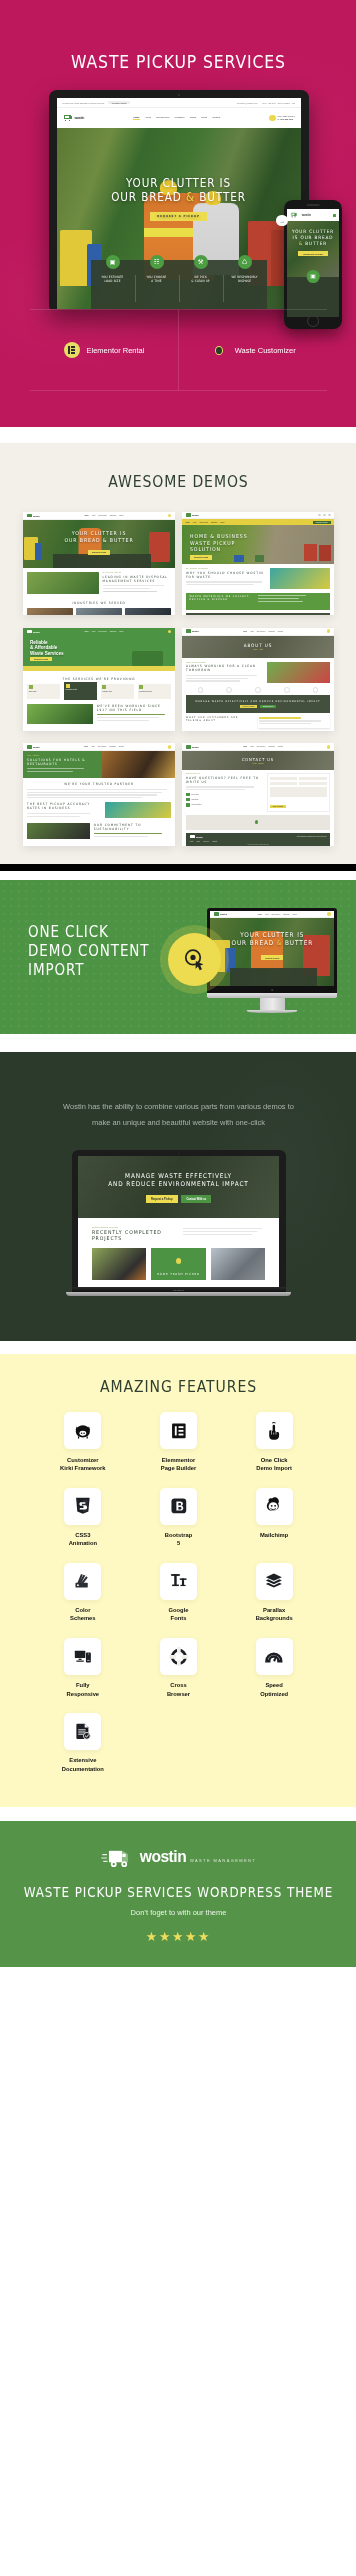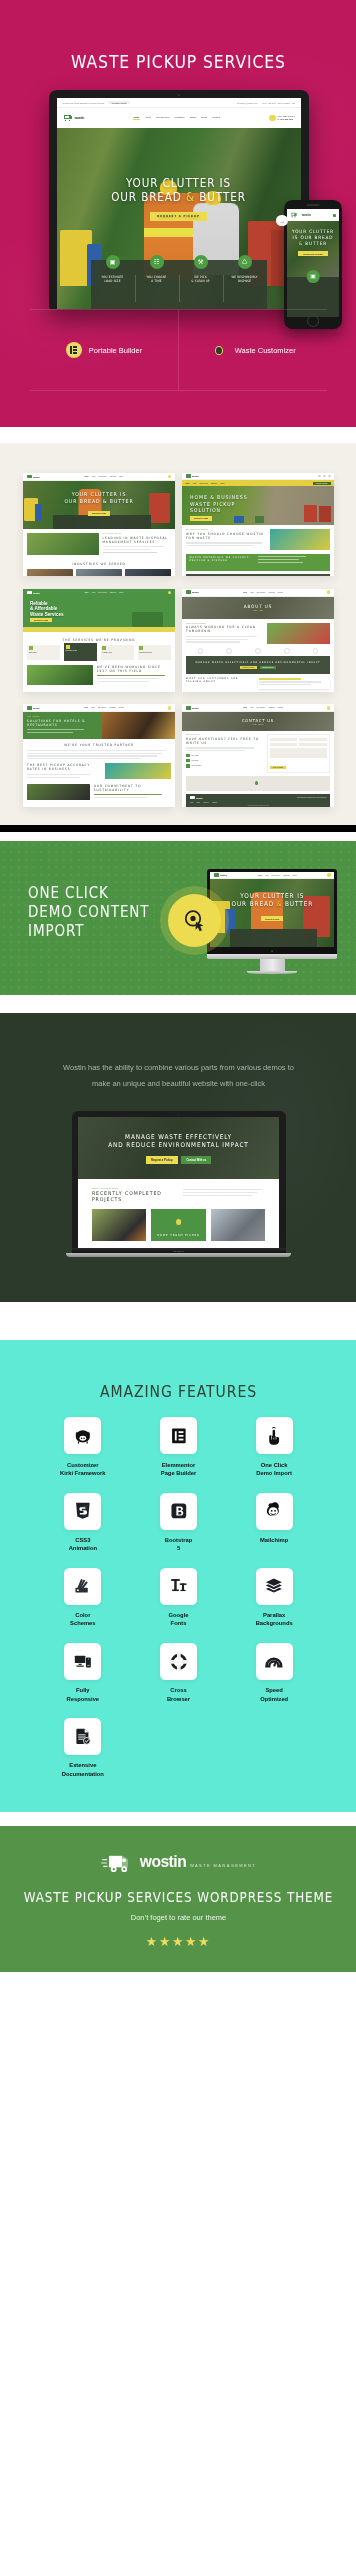--- a/index.html
+++ b/index.html
@@ -311,21 +311,21 @@
     height:5.2px;background:linear-gradient(#2a2a2a,#111);
     display:flex;align-items:center;justify-content:center;
     font-size:2.3px;color:#8a8a8a;letter-spacing:0.2px;
   }
   .cb-laptop .deck{
     height:4px;background:linear-gradient(#bcbcbc,#8e8e8e);
     border-radius:0 0 6.4px 6.4px;margin:0 -5.2px;
   }
 
   
-  .features{background:#5eead4;padding:43px 0 34px;margin-top:25px;}
+  .features{background:#fef9c3;padding:24px 0 34px;}
   .feat-grid{
     display:grid;grid-template-columns:repeat(3,1fr);
     gap:15px 0;padding:5.8px 35px 0;justify-items:center;
   }
   .feat-item{text-align:center;width:100%;}
   .feat-box{
     width:37px;height:37px;background:#fff;border-radius:5.2px;
     margin:0 auto 6.4px;display:flex;align-items:center;justify-content:center;
     box-shadow:0 1.7px 5.8px rgba(0,0,0,.05);
   }
@@ -476,33 +476,34 @@
           </div>
         </div>
       </div>
     </div>
 
     <div class="badges">
       <div class="badge">
         <span class="el-icon">
             <i class="g"></i>
           </span>
-        <span class="lbl">Portable Builder</span>
+        <span class="lbl">Elementor Rental</span>
       </div>
       <div class="badge">
         <span class="eye-icon"><i class="oc"></i><i class="pup"></i></span>
         <span class="lbl">Waste Customizer</span>
       </div>
     </div>
 
   </section>
 
   <div class="gap-white"></div>
 
   <section class="sec demos">
+    <h2 class="sec-title hand-title">Awesome Demos</h2>
 
     <div class="demo-grid">
 
       <div class="demo-card">
         <div class="m-nav">
           <span class="m-logo">
               <i class="tk"></i>
               <span class="tx">wostin</span>
             </span>
           <span class="m-menu">
@@ -1185,18 +1186,18 @@
           <circle cx="48" cy="36" r="6" fill="#fff"></circle>
         <circle cx="26" cy="36" r="2.4" fill="#559349"></circle>
           <circle cx="48" cy="36" r="2.4" fill="#559349"></circle>
       </svg>
       <span class="f-word">
         <span class="w">wostin</span>
         <span class="s">WASTE MANAGEMENT</span>
       </span>
     </div>
     <h2 class="f-title hand-title">Waste Pickup Services WordPress Theme</h2>
-    <div class="f-sub">Don’t foget to rate our theme</div>
+    <div class="f-sub">Don’t foget to with our theme</div>
     <div class="stars">★★★★★</div>
   </footer>
 
 </div>
 
 
 </body></html>

